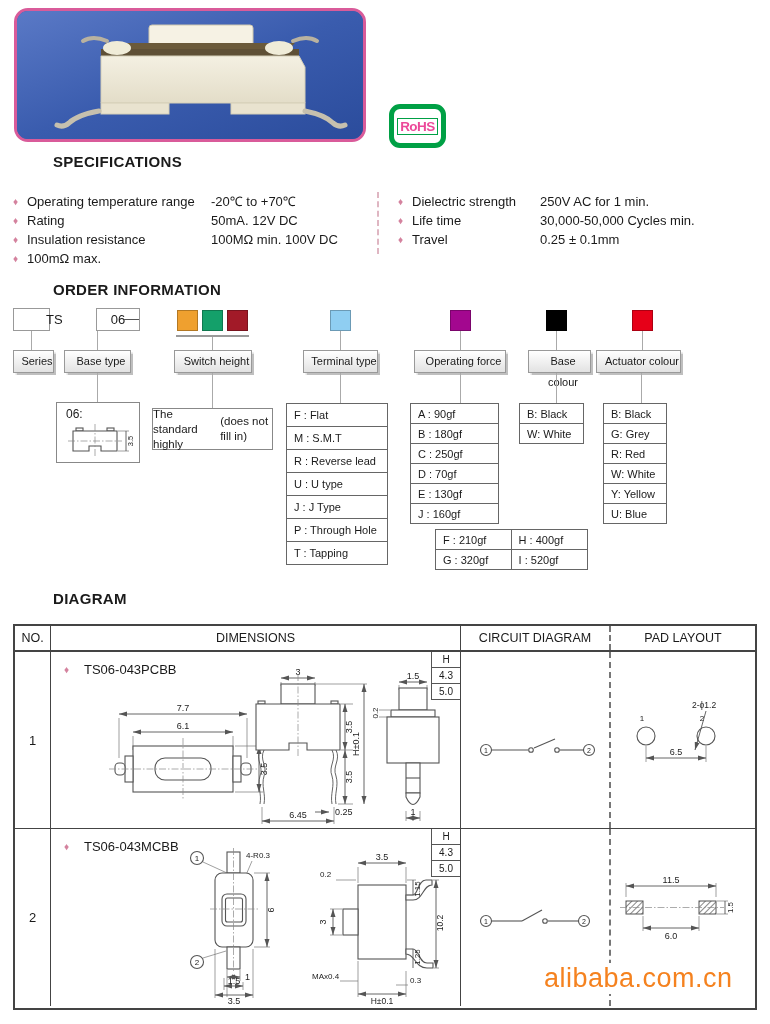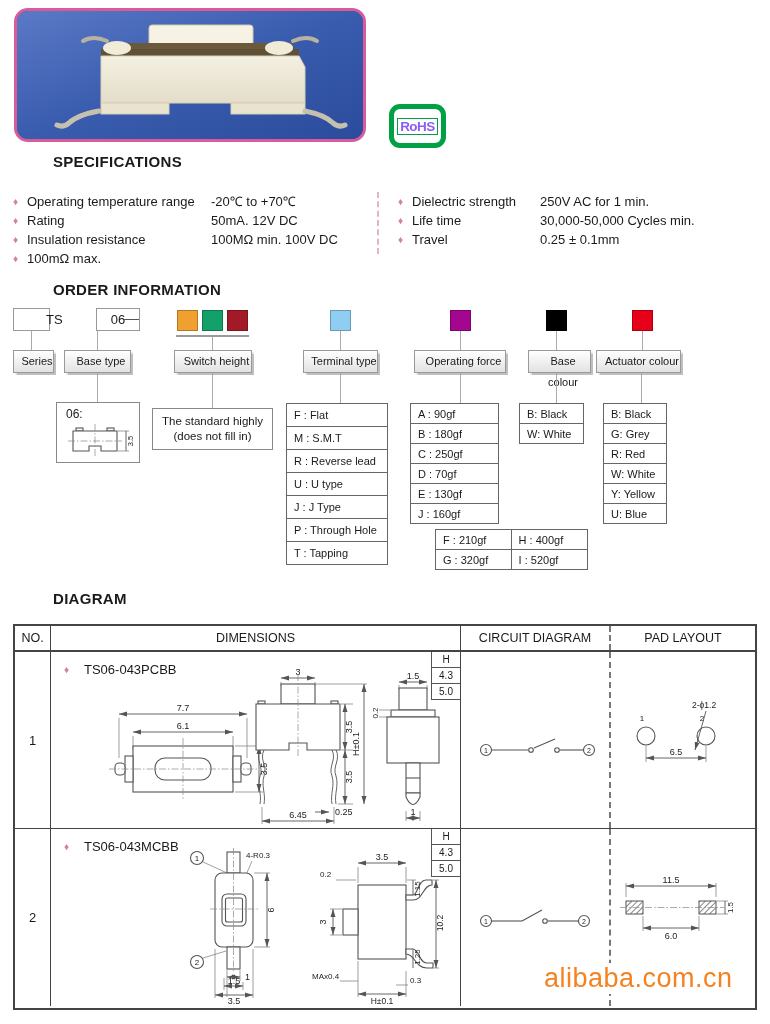--- a/index.html
+++ b/index.html
@@ -2,21 +2,21 @@
 <html><head>
 <meta charset="utf-8">
 <style>
   * { margin:0; padding:0; box-sizing:border-box; }
   body { width:770px; height:1024px; background:#fff; font-family:"Liberation Sans", sans-serif; color:#1a1a1a; position:relative; overflow:hidden; }
   .abs { position:absolute; }
 
   
   .photo-frame { left:14px; top:8px; width:352px; height:134px; border:3px solid #d95b9a; border-radius:14px; overflow:hidden; background:#3a5cae; }
   .rohs { left:389px; top:104px; width:57px; height:44px; border:5px solid #00a045; border-radius:11px; display:flex; align-items:center; justify-content:center; background:#fff; }
-  .rohs span { border:1.5px solid #00a045; color:#8b5cf6; font-weight:bold; font-size:13.5px; padding:0 2px; letter-spacing:-0.5px; }
+  .rohs span { border:1.5px solid #00a045; color:#ec4899; font-weight:bold; font-size:13.5px; padding:0 2px; letter-spacing:-0.5px; }
 
   
   .sec-title { font-size:15px; font-weight:bold; letter-spacing:.3px;margin-left:40px; }
 
   
   .spec-col { font-size:13px; }
   .spec-row { display:flex; line-height:19px; }
   .bullet { color:#d4829e; font-size:10px; width:14px; text-align:left; line-height:19px; }
   .spec-left .spec-label { width:184px; }
   .spec-right .spec-label { width:128px; }
@@ -190,21 +190,21 @@
     <path d="M10,14 H54 V34 H38 V29 H26 V34 H10 Z" class="stf"></path>
     <line x1="5" y1="24" x2="59" y2="24" class="cl"></line>
       <line x1="32" y1="7" x2="32" y2="40" class="cl"></line>
     <line x1="55" y1="14" x2="66" y2="14" class="ext"></line>
       <line x1="55" y1="34" x2="66" y2="34" class="ext"></line>
     <line x1="63" y1="14" x2="63" y2="34" class="dim"></line>
     <text transform="rotate(-90 70 24)" x="70" y="24" class="mid" style="font-size:7.5px;">3.5</text>
   </svg>
 </div>
 
-<div class="abs note-box" style="left:152px; top:408px; width:121px; height:42px; display:flex; flex-direction:column; align-items:center; justify-content:center; font-size:11.5px; line-height:15px;">
+<div class="abs note-box" style="left:152px; top:408px; width:121px; height:42px; display:flex; flex-direction:row; align-items:center; justify-content:center; font-size:11.5px; line-height:15px;">
   <span>The standard highly</span>
   <span>(does not fill in)</span>
 </div>
 
 <div class="abs list t24" style="left:286px; top:404px; width:102px;">
   <div class="li">F : Flat</div>
   <div class="li">M : S.M.T</div>
   <div class="li">R : Reverse lead</div>
   <div class="li">U : U type</div>
   <div class="li">J : J Type</div>

